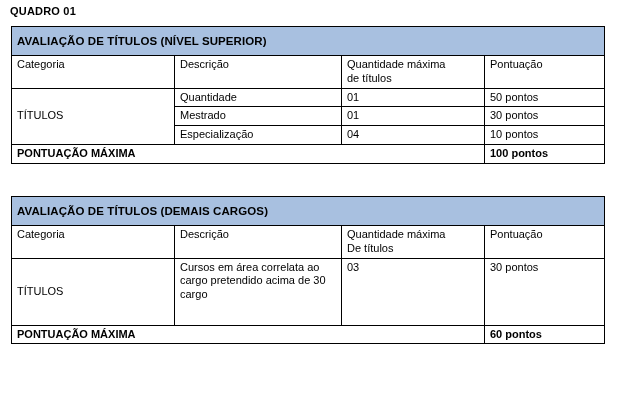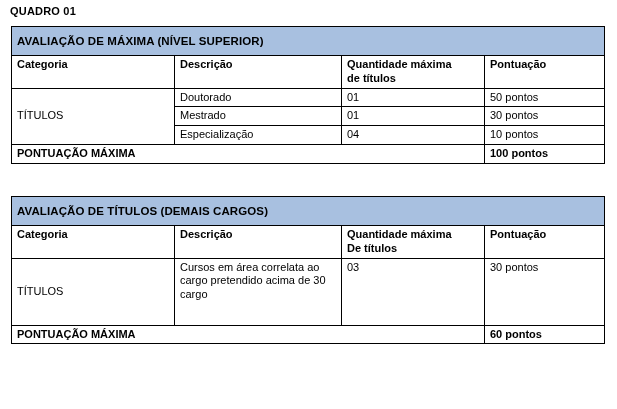--- a/index.html
+++ b/index.html
@@ -52,21 +52,21 @@
   }
   .hdr-band {
     background: #a8c0e0;
     font-weight: bold;
     height: 24px;
     vertical-align: middle !important;
     font-size: 11.5px;
     letter-spacing: 0.1px;
   }
   .col-head {
-    font-weight: bold;
+    font-weight: normal;
     vertical-align: top;
   }
   .c1 { width: 163px; }
   .c2 { width: 167px; }
   .c3 { width: 143px; }
   .c4 { width: 120px; }
   .rowspan-label {
     vertical-align: middle !important;
   }
   .total-label {
@@ -93,34 +93,34 @@
 
   <table class="doc-table tbl1">
     <colgroup>
       <col class="c1">
         <col class="c2">
         <col class="c3">
         <col class="c4">
     </colgroup>
     <tbody>
       <tr>
-        <td class="hdr-band" colspan="4">AVALIAÇÃO DE MÁXIMA (NÍVEL SUPERIOR)</td>
+        <td class="hdr-band" colspan="4">AVALIAÇÃO DE TÍTULOS (NÍVEL SUPERIOR)</td>
       </tr>
       <tr>
         <td class="col-head">Categoria</td>
         <td class="col-head">Descrição</td>
         <td class="col-head">
           <span>Quantidade máxima</span><br>
           <span>de títulos</span>
         </td>
         <td class="col-head">Pontuação</td>
       </tr>
       <tr>
         <td class="rowspan-label" rowspan="3">TÍTULOS</td>
-        <td>Doutorado</td>
+        <td>Quantidade</td>
         <td>01</td>
         <td>50 pontos</td>
       </tr>
       <tr>
         <td>Mestrado</td>
         <td>01</td>
         <td>30 pontos</td>
       </tr>
       <tr>
         <td>Especialização</td>

